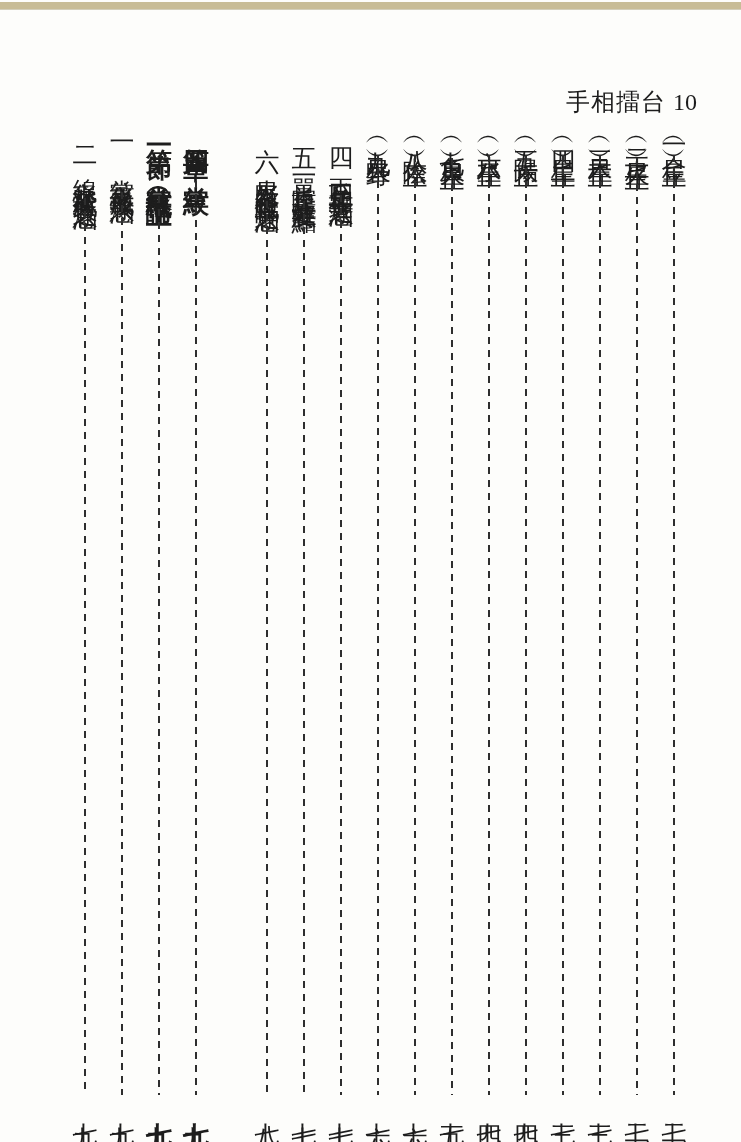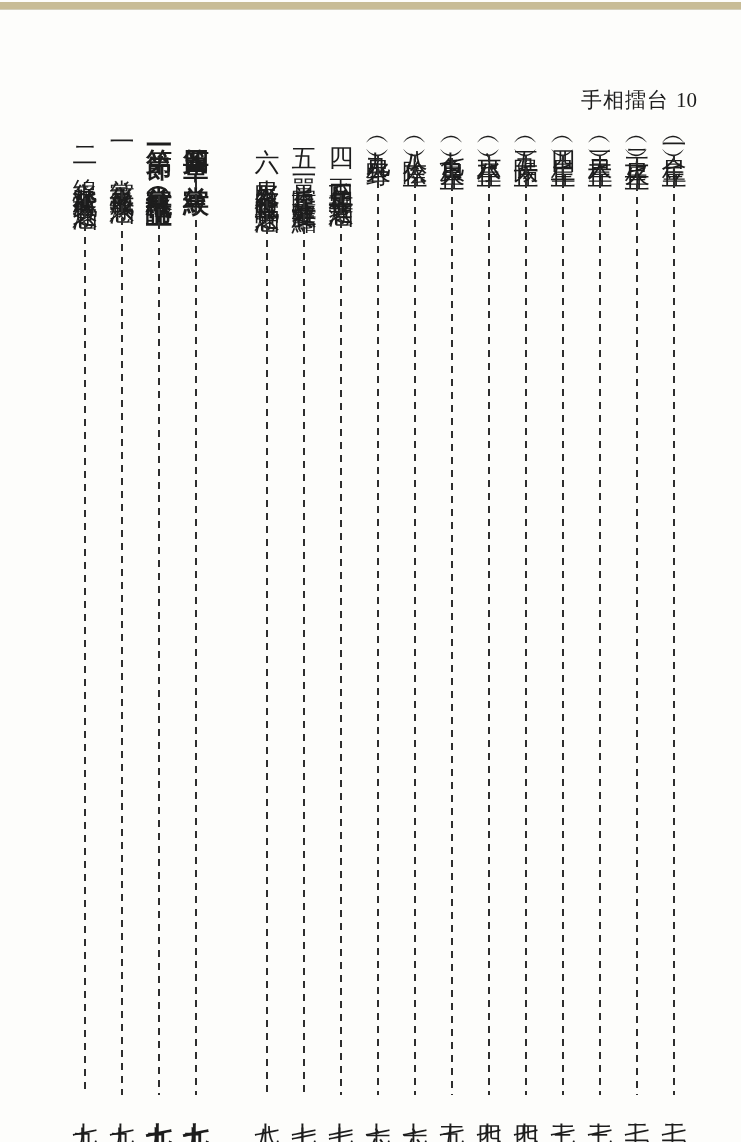--- a/index.html
+++ b/index.html
@@ -27,21 +27,21 @@
     right: 0;
     height: 7px;
     background: #c8bc96;
     box-shadow: 0 1px 0 rgba(160,148,105,0.45);
   }
   
   .running-head {
     position: absolute;
     top: 86px;
     right: 44px;
-    font-size: 21px;
+    font-size: 24px;
     color: #1c1c1c;
     letter-spacing: 1px;
     white-space: nowrap;
   }
   .running-head .pageno {
     margin-left: 7px;
     letter-spacing: 0;
   }
   
   .toc {

